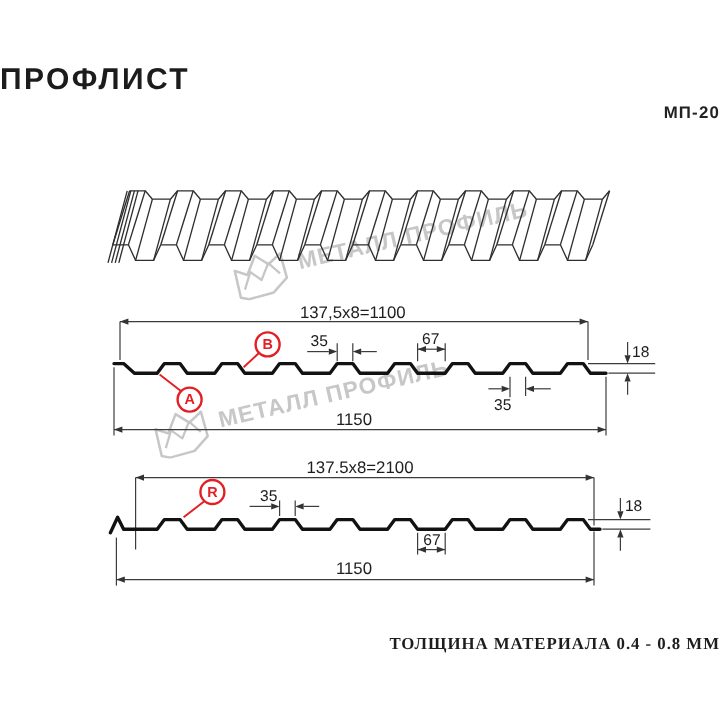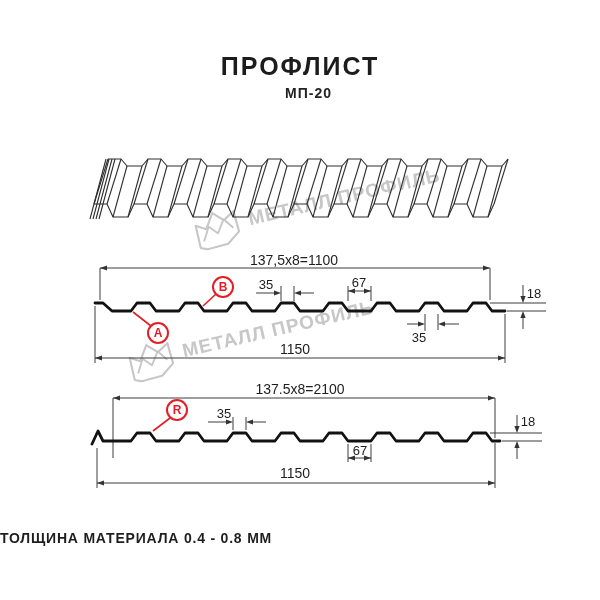--- a/index.html
+++ b/index.html
@@ -1,23 +1,23 @@
 <!DOCTYPE html>
 <html><head>
 <meta charset="utf-8">
 <style>
   html,body{margin:0;padding:0;background:#fff;}
   .stage{position:relative;width:600px;height:600px;background:#fff;overflow:hidden;
          font-family:"Liberation Sans","DejaVu Sans",sans-serif;}
-  .title{position:absolute;left:0;right:0;top:52px;text-align:center;
+  .title{position:absolute;left:0;right:0;top:52px;
          font-size:25px;line-height:28px;font-weight:800;letter-spacing:2px;color:#1c1c1c;}
-  .subtitle{position:absolute;left:0;right:0;top:85px;text-align:center;
+  .subtitle{position:absolute;left:0;right:0;top:85px;text-align:right;
          font-size:14px;font-weight:600;letter-spacing:1px;color:#222;margin-left:17px;}
-  .footer{position:absolute;left:0;right:0;top:530px;text-align:left;
-         font-size:14px;font-weight:600;letter-spacing:.8px;color:#1e1e1e;}
+  .footer{position:absolute;left:0;right:0;top:530px;text-align:right;
+         font-size:14px;font-weight:600;letter-spacing:.8px;color:#1e1e1e;font-family:Liberation Serif, serif;}
   svg.draw{position:absolute;left:0;top:0;}
   .thin{stroke:#3c3c3c;stroke-width:1;fill:none;}
   .prof{stroke:#121212;stroke-width:2.8;fill:none;stroke-linejoin:round;stroke-linecap:round;}
   .p3d{stroke:#2e2e2e;stroke-width:1.1;fill:none;stroke-linejoin:round;}
   .ahead{fill:#333;stroke:none;}
   .red{stroke:#e31e24;stroke-width:1.6;}
   .dim{position:absolute;transform:translate(-50%,-50%);font-size:13px;color:#1e1e1e;white-space:nowrap;}
   .dim-lg{font-size:14px;}
   .marker{position:absolute;width:22px;height:22px;box-sizing:border-box;border:2px solid #e31e24;
           border-radius:50%;background:#fff;color:#e31e24;font-weight:bold;font-size:12px;

